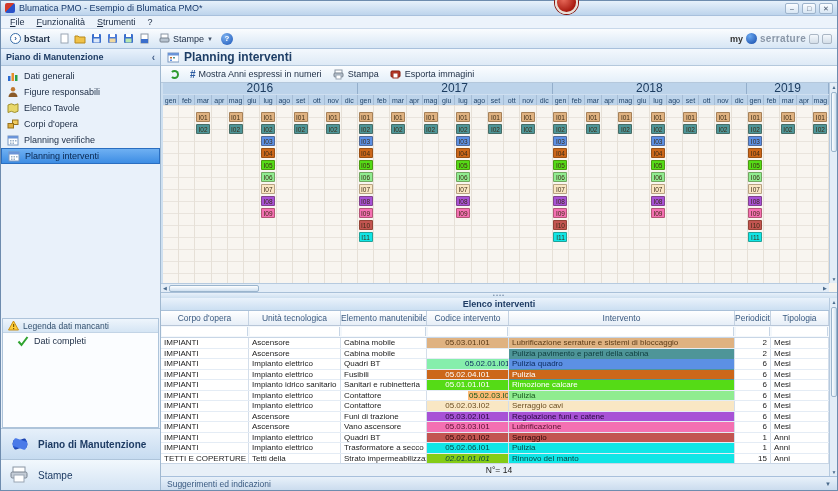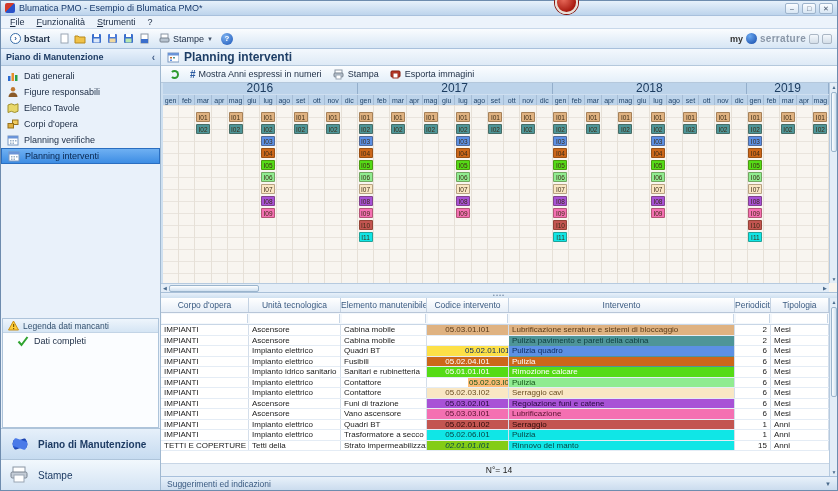--- a/index.html
+++ b/index.html
@@ -534,20 +534,21 @@
         <div class="hscroll">
           <span class="sarrow" style="line-height:9px">◀</span>
           <span class="hthumb"></span>
           <span class="sarrow" style="margin-left:auto;line-height:9px">▶</span>
         </div>
       </div>
 
       <div class="splitter">••••</div>
 
       <div class="tbl-section">
+        <div class="tbl-title">Elenco interventi</div>
         <div class="tgrid tbl-head" id="tbl-head">
             <div class="th">Corpo d'opera</div>
             <div class="th">Unità tecnologica</div>
             <div class="th">Elemento manutenibile</div>
             <div class="th">Codice intervento</div>
             <div class="th">Intervento</div>
             <div class="th">Periodicità</div>
             <div class="th">Tipologia</div>
           </div>
         <div class="tgrid tbl-filter" id="tbl-filter">
@@ -575,21 +576,21 @@
               <div class="td">Cabina mobile</div>
               <div class="td code" style="background: #bef264; color: rgb(14, 61, 62); margin-top: 36px;">05.03.01.I02</div>
               <div class="td" style="background: rgb(78, 149, 152); color: rgb(14, 61, 62);">Pulizia pavimento e pareti della cabina</div>
               <div class="td num">2</div>
               <div class="td">Mesi</div>
             </div>
             <div class="tgrid trow">
               <div class="td">IMPIANTI</div>
               <div class="td">Impianto elettrico</div>
               <div class="td">Quadri BT</div>
-              <div class="td code" style="background: #fde047; color: rgb(14, 45, 98); padding-left: 38px;">05.02.01.I01</div>
+              <div class="td code" style="background: #86efac; color: rgb(14, 45, 98); padding-left: 38px;">05.02.01.I01</div>
               <div class="td" style="background: rgb(92, 144, 228); color: rgb(14, 45, 98);">Pulizia quadro</div>
               <div class="td num">6</div>
               <div class="td">Mesi</div>
             </div>
             <div class="tgrid trow">
               <div class="td">IMPIANTI</div>
               <div class="td">Impianto elettrico</div>
               <div class="td">Fusibili</div>
               <div class="td code" style="background: rgb(204, 103, 26); color: rgb(255, 255, 255);">05.02.04.I01</div>
               <div class="td" style="background: rgb(204, 103, 26); color: rgb(255, 255, 255);">Pulizia</div>

